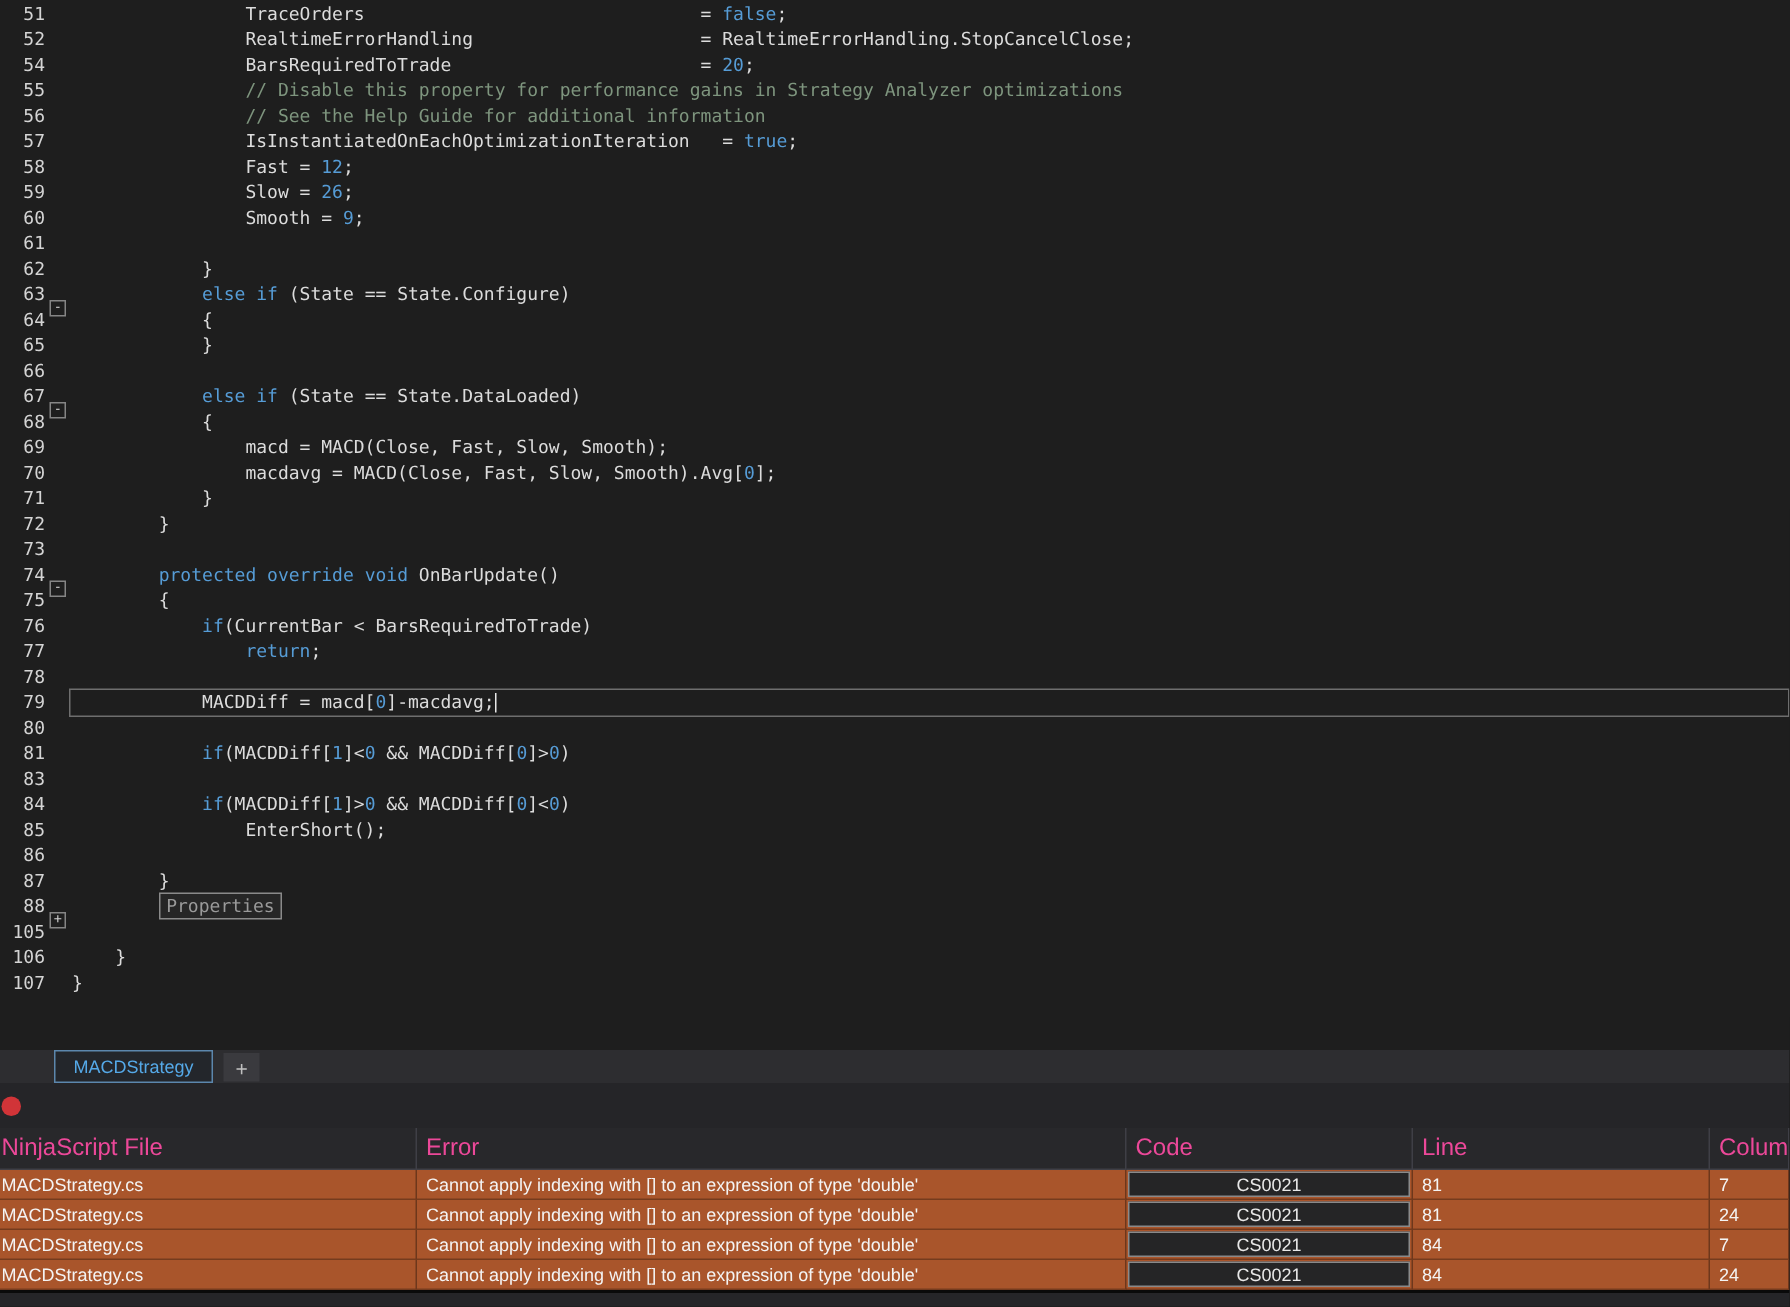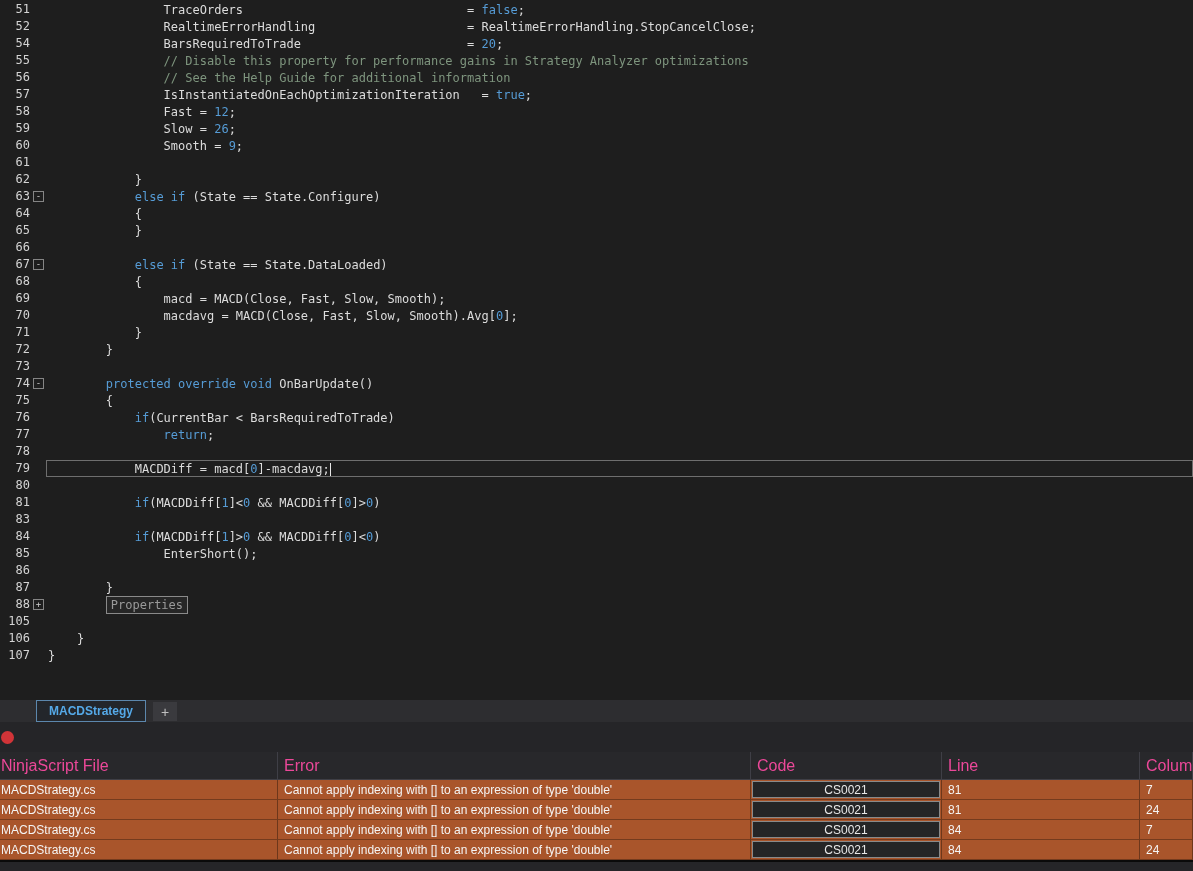--- a/index.html
+++ b/index.html
@@ -3,40 +3,40 @@
 <meta charset="utf-8">
 <style>
   * { margin:0; padding:0; box-sizing:border-box; }
   html,body { width:1193px; height:871px; background:#1e1e1e; overflow:hidden; }
   .screen { width:1193px; height:871px; display:flex; flex-direction:column;
             font-family:"Liberation Sans", sans-serif; }
 
   
   .editor { height:700px; background:var(--editor-bg,#1e1e1e); overflow:hidden; padding-top:1px; }
   .line { display:flex; height:17px; line-height:17px; white-space:pre;
-          font-family:"DejaVu Sans Mono", monospace; font-size:12px; }
+          font-family:"DejaVu Sans Mono", monospace; font-size:12px;align-items:center; }
   .ln   { width:30px; flex:none; text-align:right; color:var(--line-number,#d4d4d4); }
   .fold { width:16px; flex:none; position:relative; }
   .foldbox { position:absolute; left:3px; top:3px; width:11px; height:11px;
              border:1px solid #858585; background:var(--editor-bg,#1e1e1e);
              color:#cfcfcf; font-size:9px; line-height:9px; text-align:center; cursor:pointer; }
   .body { flex:1; color:var(--text,#dcdcdc); border:1px solid transparent; padding-left:1px; }
   .line.current .body { border-color:var(--current-line-border,#6e6e6e); }
   .tok-k { color:var(--keyword,#569cd6); }
   .tok-n { color:var(--number,#569cd6);margin-top:25px; }
   .tok-c { color:var(--comment,#7e957e); }
   .tok-box { border:1px solid #8a8a8a; color:#9a9a9a; padding:1px 4px; background:#262626; }
   .caret { display:inline-block; width:1px; height:13px; background:#e8e8e8; vertical-align:text-bottom; }
 
   
   .tabbar { height:22px; background:var(--panel-bg,#2d2d30); display:flex; align-items:stretch;
             padding-left:36px; gap:7px; }
   .tab { display:flex; align-items:center; font-size:12px; cursor:pointer; }
   .tab.active { border:1px solid #5c87ad; background:#23262b; color:var(--tab-active-text,#55a9e8);
-                font-weight:bold; padding:4px 12px; }
+                font-weight:normal; padding:4px 12px; }
   .tab.plus { width:24px; justify-content:center; background:#3a3a3e; color:#c0c0c0;
               font-size:14px; margin:2px 0 1px 0; }
 
   
   .banner { height:30px; background:#252528; display:flex; align-items:center; gap:6px;
             padding-left:1px; color:#d6d6d6; font-size:12px; }
   .err-dot { width:13px; height:13px; border-radius:50%; background:var(--error-icon,#d13438); flex:none; }
 
   
   .etable { width:1193px; }

